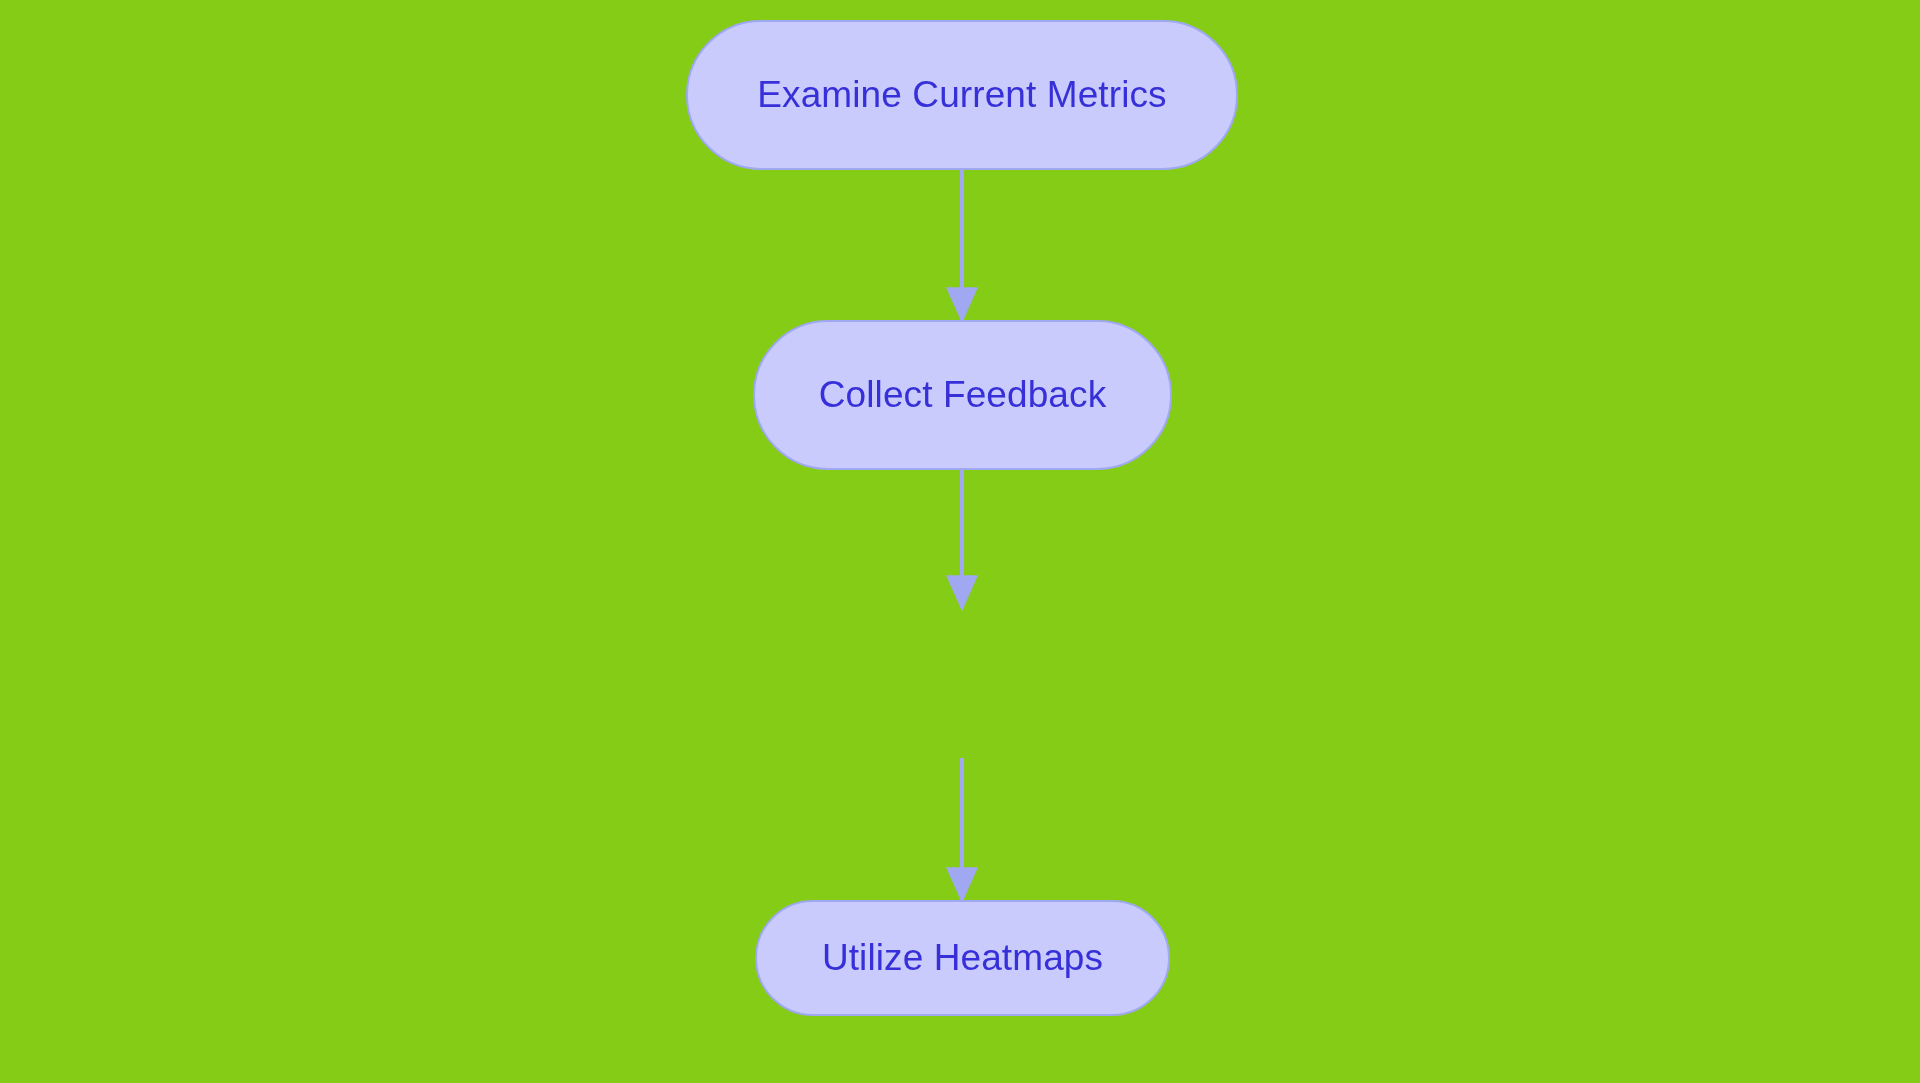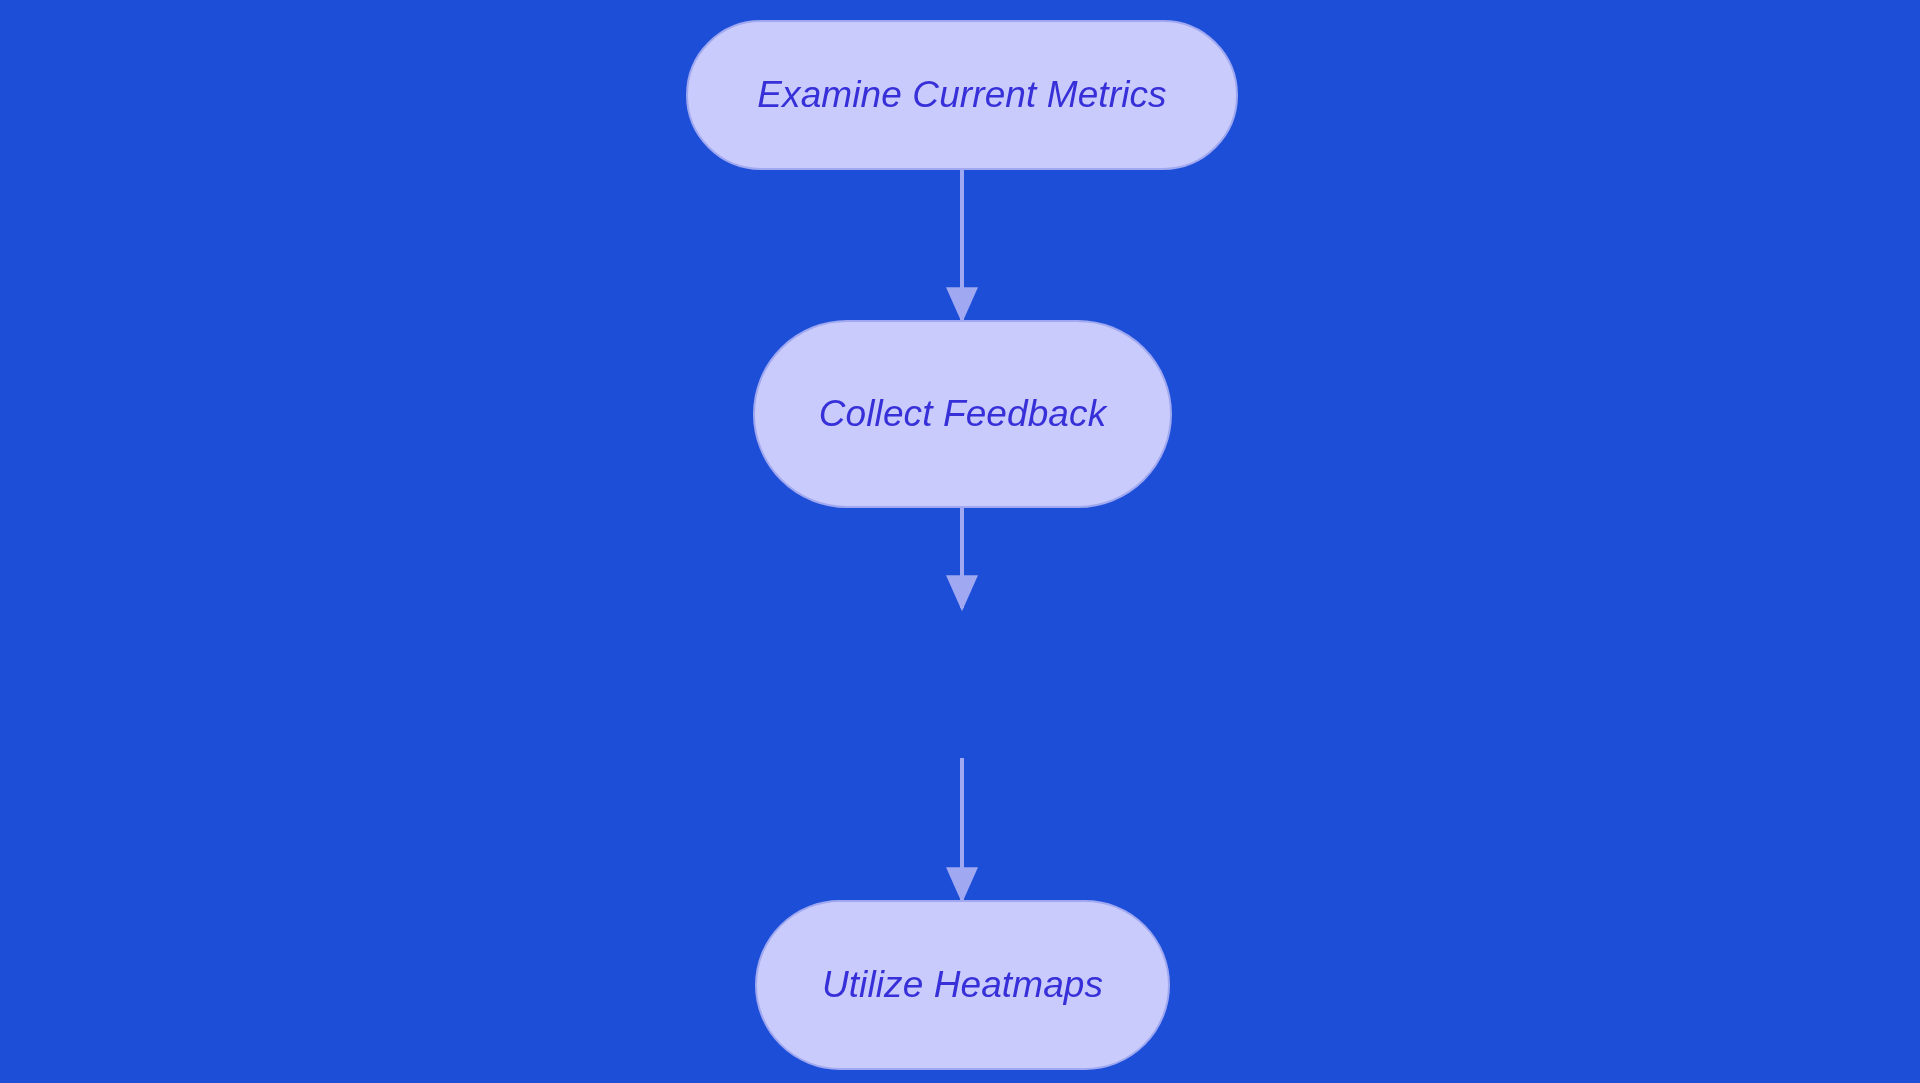--- a/index.html
+++ b/index.html
@@ -48,41 +48,41 @@
     font-family: "Liberation Sans", sans-serif;
     font-size: 37px;
     font-weight: 400;
     line-height: 1.1;
     letter-spacing: 0.1px;
   }
 </style>
 </head>
 <body>
 
-<div id="flow-canvas" style="background: #1d4ed8; font-style: italic;">
+<div id="flow-canvas" style="background: #84cc16;">
 
   <svg id="edge-layer" width="1920" height="1083" viewBox="0 0 1920 1083" xmlns="http://www.w3.org/2000/svg">
     <defs>
       <marker id="arrowhead" markerWidth="9" markerHeight="8" refX="8.2" refY="4" orient="auto" markerUnits="strokeWidth">
         <path d="M 0 0 L 9 4 L 0 8 z" fill="#9fa8f0"></path>
       </marker>
     </defs>
     <g id="edges-group">
         <line x1="962" y1="170" x2="962" y2="320" stroke="#9fa8f0" stroke-width="4" marker-end="url(#arrowhead)"></line>
         <line x1="962" y1="470" x2="962" y2="608" stroke="#9fa8f0" stroke-width="4" marker-end="url(#arrowhead)"></line>
         <line x1="962" y1="758" x2="962" y2="900" stroke="#9fa8f0" stroke-width="4" marker-end="url(#arrowhead)"></line>
       </g>
   </svg>
 
   <div class="flow-node" style="left: 686px; top: 20px; width: 552px; height: 150px; background: rgb(201, 203, 252); border-color: rgb(159, 168, 240); color: rgb(55, 48, 216);">
     <span class="flow-node-label">Examine Current Metrics</span>
   </div>
 
-  <div class="flow-node" style="left: 753px; top: 320px; width: 419px; height: 188px; background: rgb(201, 203, 252); border-color: rgb(159, 168, 240); color: rgb(55, 48, 216);">
+  <div class="flow-node" style="left: 753px; top: 320px; width: 419px; height: 150px; background: rgb(201, 203, 252); border-color: rgb(159, 168, 240); color: rgb(55, 48, 216);">
     <span class="flow-node-label">Collect Feedback</span>
   </div>
 
 
-  <div class="flow-node" style="left: 755px; top: 900px; width: 415px; height: 170px; background: rgb(201, 203, 252); border-color: rgb(159, 168, 240); color: rgb(55, 48, 216);">
+  <div class="flow-node" style="left: 755px; top: 900px; width: 415px; height: 116px; background: rgb(201, 203, 252); border-color: rgb(159, 168, 240); color: rgb(55, 48, 216);">
     <span class="flow-node-label">Utilize Heatmaps</span>
   </div>
 
 </div>
 
 </body></html>

